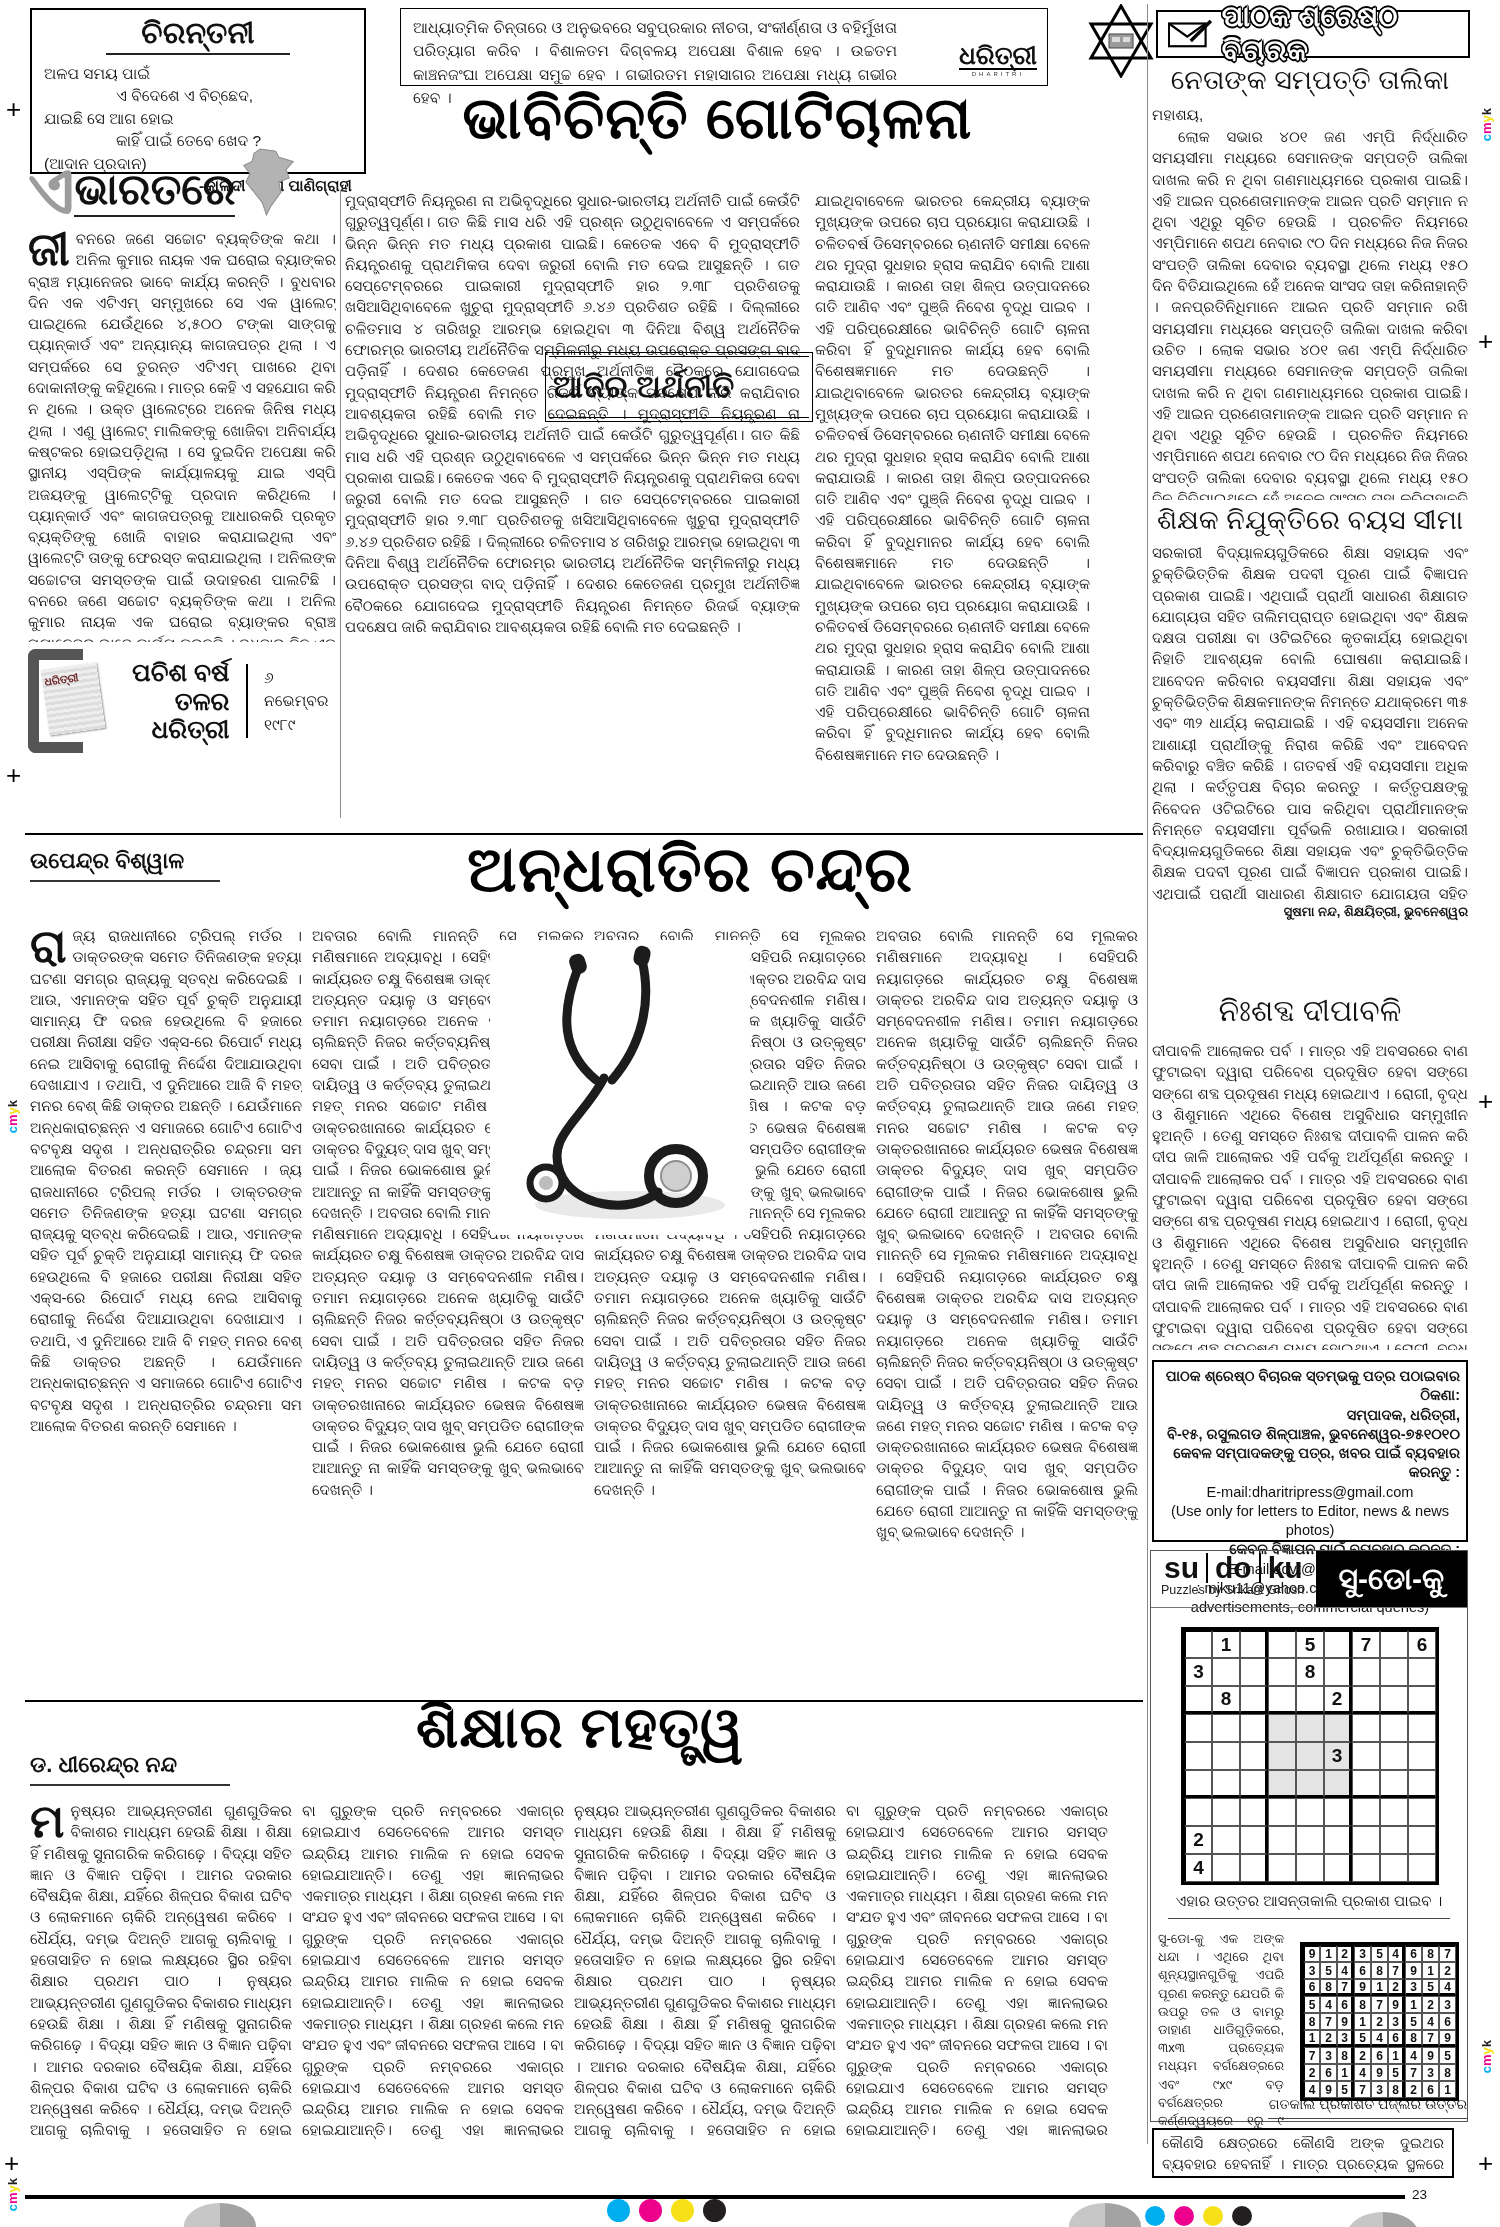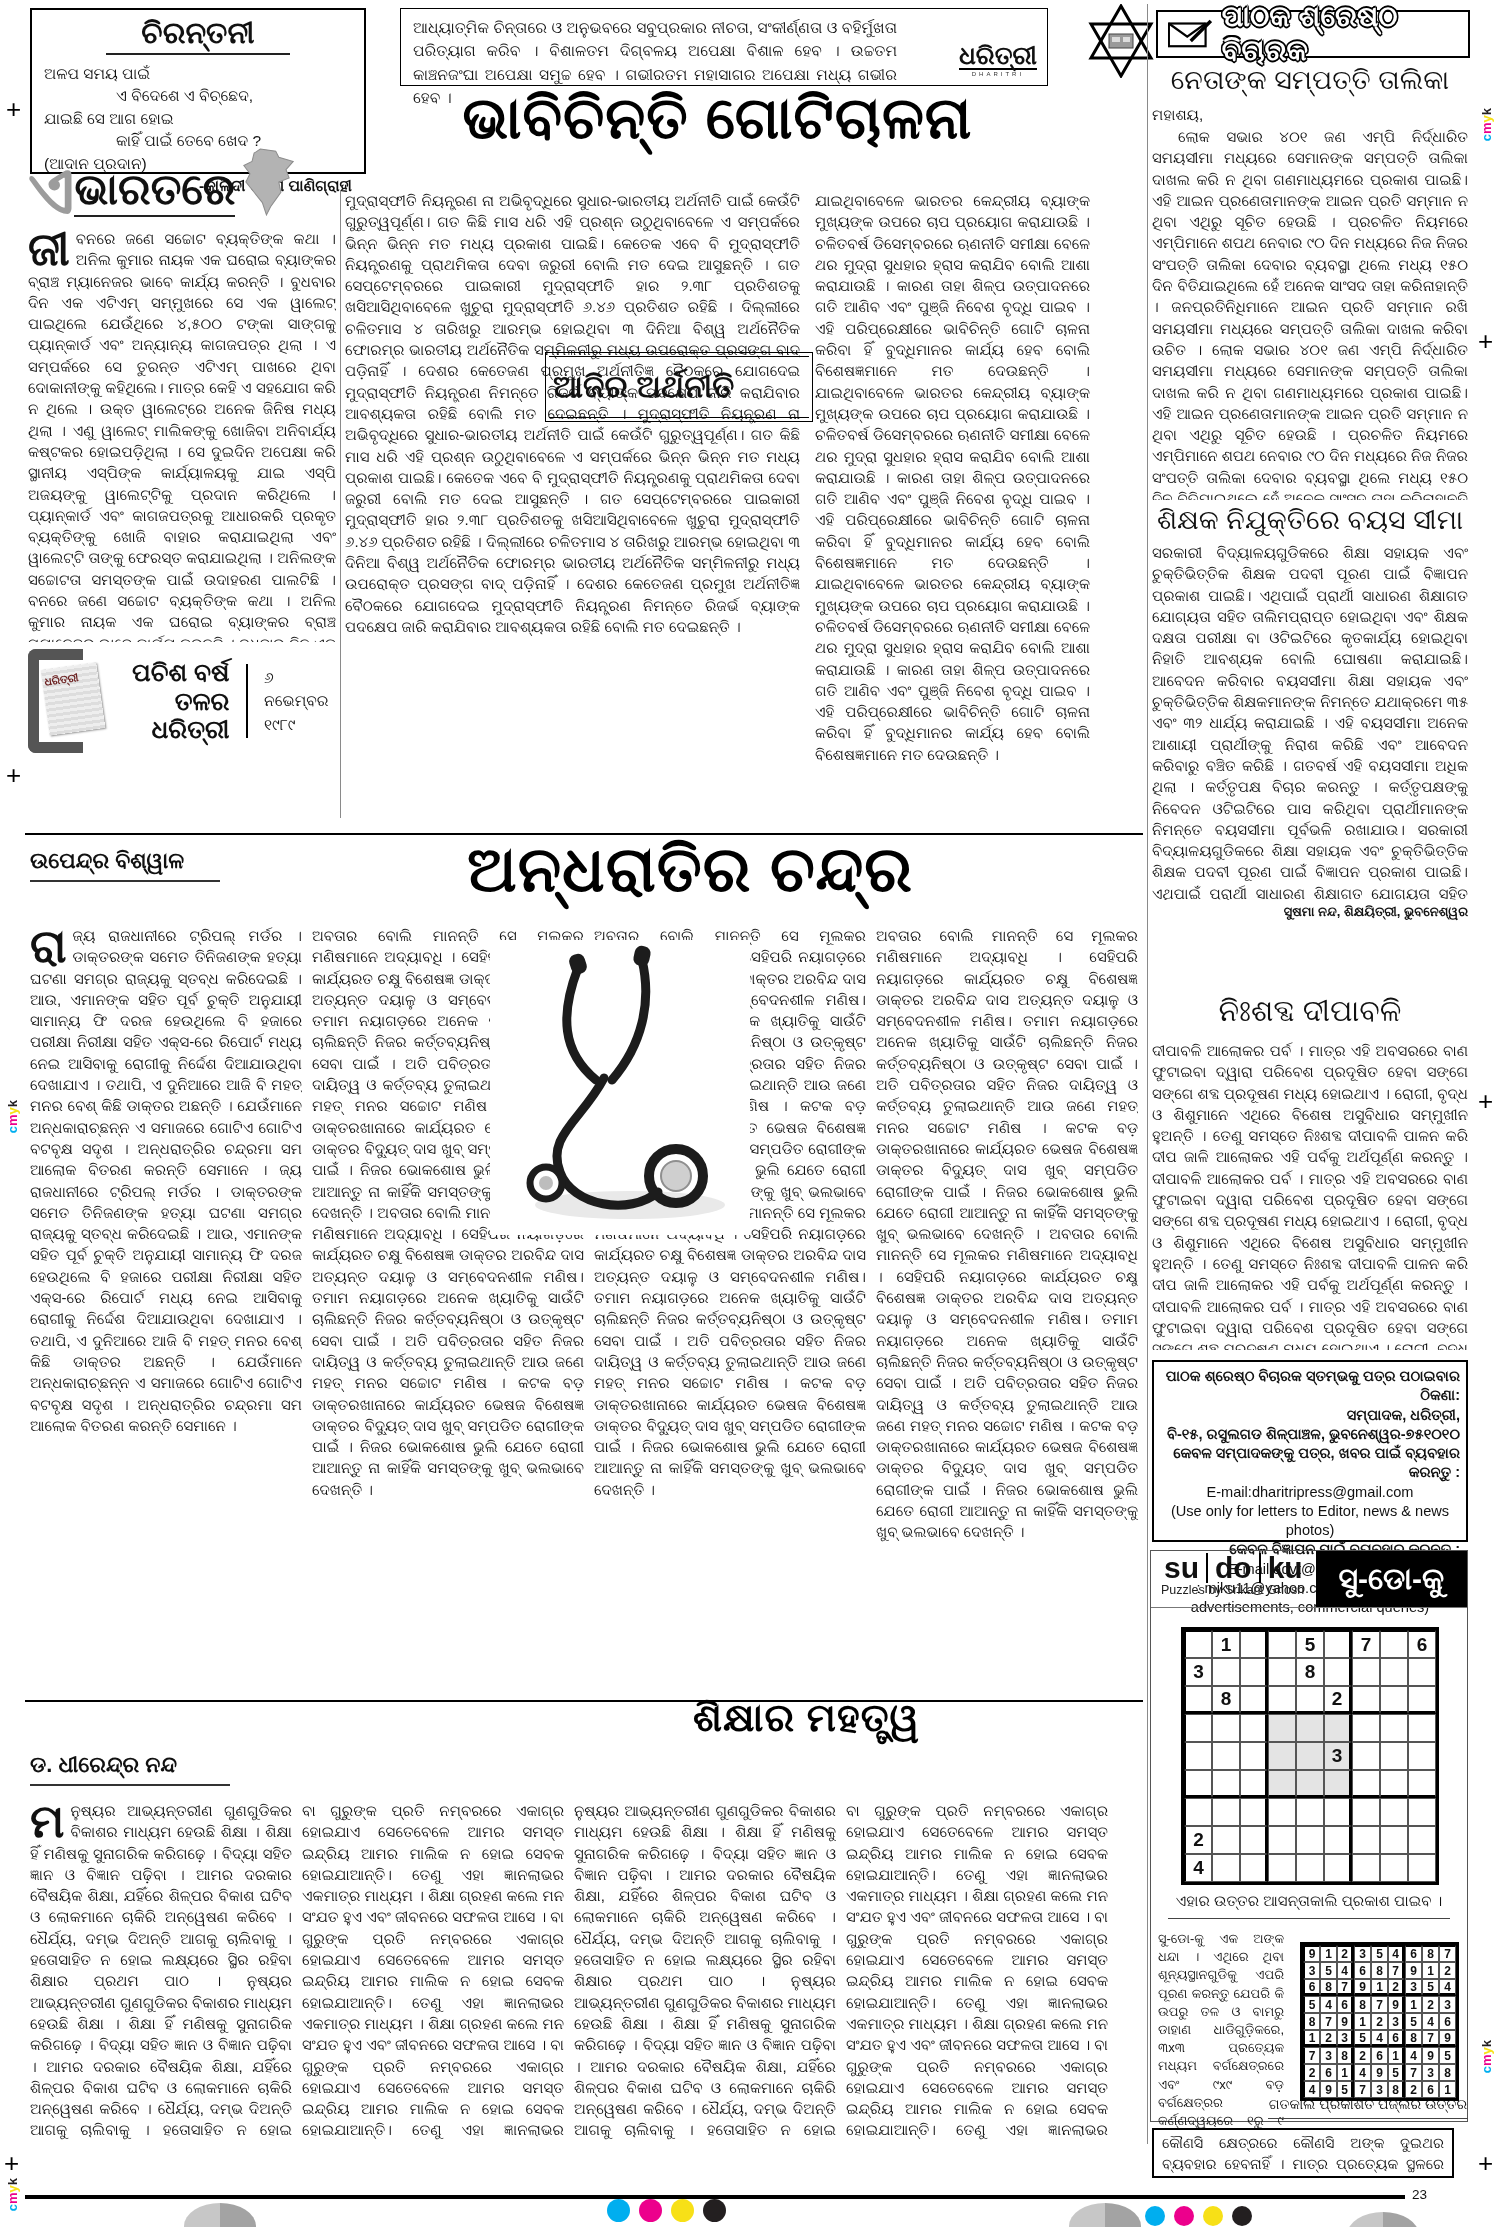--- a/index.html
+++ b/index.html
@@ -388,21 +388,21 @@
       <path d="M114,138 C92,180 56,196 70,232 C82,266 140,276 168,252" fill="none" stroke="#1c1c1c" stroke-width="9" stroke-linecap="round"></path>
       <circle cx="186" cy="236" r="27" fill="none" stroke="#1c1c1c" stroke-width="10"></circle>
       <circle cx="186" cy="236" r="15" fill="#cfcfcf" stroke="#8f8f8f" stroke-width="2"></circle>
       <circle cx="56" cy="243" r="16" fill="none" stroke="#1c1c1c" stroke-width="7"></circle>
       <circle cx="56" cy="243" r="7" fill="#bdbdbd"></circle>
     </svg>
   </div>
 
   <div class="abs rule-h" style="left:25px;top:1700px;width:1118px;height:2px;"></div>
   <div class="abs byline" style="left:30px;top:1752px;min-width:200px;">ଡ. ଧୀରେନ୍ଦ୍ର ନନ୍ଦ</div>
-  <div class="abs headline" style="left:240px;top:1698px;width:680px;font-size:39px;text-align:right;">ଶିକ୍ଷାର ମହତ୍ତ୍ୱ</div>
+  <div class="abs headline" style="left:240px;top:1698px;width:680px;font-size:57px;">ଶିକ୍ଷାର ମହତ୍ତ୍ୱ</div>
 
   <div class="abs body-text" style="left:30px;top:1800px;width:262px;height:342px;">
     <span class="dropcap">ମ</span><span>ନୁଷ୍ୟର ଆଭ୍ୟନ୍ତରୀଣ ଗୁଣଗୁଡିକର ବିକାଶର ମାଧ୍ୟମ ହେଉଛି ଶିକ୍ଷା । ଶିକ୍ଷା ହିଁ ମଣିଷକୁ ସୁନାଗରିକ କରିଗଢ଼େ । ବିଦ୍ୟା ସହିତ ଜ୍ଞାନ ଓ ବିଜ୍ଞାନ ପଢ଼ିବା । ଆମର ଦରକାର ବୈଷୟିକ ଶିକ୍ଷା, ଯହିଁରେ ଶିଳ୍ପର ବିକାଶ ଘଟିବ ଓ ଲୋକମାନେ ଚାକିରି ଅନ୍ୱେଷଣ କରିବେ । ଧୈର୍ଯ୍ୟ, ଦମ୍ଭ ଦିଅନ୍ତି ଆଗକୁ ଚାଲିବାକୁ । ହତୋସାହିତ ନ ହୋଇ ଲକ୍ଷ୍ୟରେ ସ୍ଥିର ରହିବା ଶିକ୍ଷାର ପ୍ରଥମ ପାଠ । ନୁଷ୍ୟର ଆଭ୍ୟନ୍ତରୀଣ ଗୁଣଗୁଡିକର ବିକାଶର ମାଧ୍ୟମ ହେଉଛି ଶିକ୍ଷା । ଶିକ୍ଷା ହିଁ ମଣିଷକୁ ସୁନାଗରିକ କରିଗଢ଼େ । ବିଦ୍ୟା ସହିତ ଜ୍ଞାନ ଓ ବିଜ୍ଞାନ ପଢ଼ିବା । ଆମର ଦରକାର ବୈଷୟିକ ଶିକ୍ଷା, ଯହିଁରେ ଶିଳ୍ପର ବିକାଶ ଘଟିବ ଓ ଲୋକମାନେ ଚାକିରି ଅନ୍ୱେଷଣ କରିବେ । ଧୈର୍ଯ୍ୟ, ଦମ୍ଭ ଦିଅନ୍ତି ଆଗକୁ ଚାଲିବାକୁ । ହତୋସାହିତ ନ ହୋଇ ଲକ୍ଷ୍ୟରେ ସ୍ଥିର ରହିବା ଶିକ୍ଷାର ପ୍ରଥମ ପାଠ ।</span>
   </div>
   <div class="abs body-text" style="left:302px;top:1800px;width:262px;height:342px;">ବା ଗୁରୁଙ୍କ ପ୍ରତି ନମ୍ବରରେ ଏକାଗ୍ର ହୋଇଯାଏ ସେତେବେଳେ ଆମର ସମସ୍ତ ଇନ୍ଦ୍ରିୟ ଆମର ମାଲିକ ନ ହୋଇ ସେବକ ହୋଇଯାଆନ୍ତି। ତେଣୁ ଏହା ଜ୍ଞାନଲାଭର ଏକମାତ୍ର ମାଧ୍ୟମ । ଶିକ୍ଷା ଗ୍ରହଣ କଲେ ମନ ସଂଯତ ହୁଏ ଏବଂ ଜୀବନରେ ସଫଳତା ଆସେ । ବା ଗୁରୁଙ୍କ ପ୍ରତି ନମ୍ବରରେ ଏକାଗ୍ର ହୋଇଯାଏ ସେତେବେଳେ ଆମର ସମସ୍ତ ଇନ୍ଦ୍ରିୟ ଆମର ମାଲିକ ନ ହୋଇ ସେବକ ହୋଇଯାଆନ୍ତି। ତେଣୁ ଏହା ଜ୍ଞାନଲାଭର ଏକମାତ୍ର ମାଧ୍ୟମ । ଶିକ୍ଷା ଗ୍ରହଣ କଲେ ମନ ସଂଯତ ହୁଏ ଏବଂ ଜୀବନରେ ସଫଳତା ଆସେ । ବା ଗୁରୁଙ୍କ ପ୍ରତି ନମ୍ବରରେ ଏକାଗ୍ର ହୋଇଯାଏ ସେତେବେଳେ ଆମର ସମସ୍ତ ଇନ୍ଦ୍ରିୟ ଆମର ମାଲିକ ନ ହୋଇ ସେବକ ହୋଇଯାଆନ୍ତି। ତେଣୁ ଏହା ଜ୍ଞାନଲାଭର ଏକମାତ୍ର ମାଧ୍ୟମ । ଶିକ୍ଷା ଗ୍ରହଣ କଲେ ମନ ସଂଯତ ହୁଏ ଏବଂ ଜୀବନରେ ସଫଳତା ଆସେ ।</div>
   <div class="abs body-text" style="left:574px;top:1800px;width:262px;height:342px;">ନୁଷ୍ୟର ଆଭ୍ୟନ୍ତରୀଣ ଗୁଣଗୁଡିକର ବିକାଶର ମାଧ୍ୟମ ହେଉଛି ଶିକ୍ଷା । ଶିକ୍ଷା ହିଁ ମଣିଷକୁ ସୁନାଗରିକ କରିଗଢ଼େ । ବିଦ୍ୟା ସହିତ ଜ୍ଞାନ ଓ ବିଜ୍ଞାନ ପଢ଼ିବା । ଆମର ଦରକାର ବୈଷୟିକ ଶିକ୍ଷା, ଯହିଁରେ ଶିଳ୍ପର ବିକାଶ ଘଟିବ ଓ ଲୋକମାନେ ଚାକିରି ଅନ୍ୱେଷଣ କରିବେ । ଧୈର୍ଯ୍ୟ, ଦମ୍ଭ ଦିଅନ୍ତି ଆଗକୁ ଚାଲିବାକୁ । ହତୋସାହିତ ନ ହୋଇ ଲକ୍ଷ୍ୟରେ ସ୍ଥିର ରହିବା ଶିକ୍ଷାର ପ୍ରଥମ ପାଠ । ନୁଷ୍ୟର ଆଭ୍ୟନ୍ତରୀଣ ଗୁଣଗୁଡିକର ବିକାଶର ମାଧ୍ୟମ ହେଉଛି ଶିକ୍ଷା । ଶିକ୍ଷା ହିଁ ମଣିଷକୁ ସୁନାଗରିକ କରିଗଢ଼େ । ବିଦ୍ୟା ସହିତ ଜ୍ଞାନ ଓ ବିଜ୍ଞାନ ପଢ଼ିବା । ଆମର ଦରକାର ବୈଷୟିକ ଶିକ୍ଷା, ଯହିଁରେ ଶିଳ୍ପର ବିକାଶ ଘଟିବ ଓ ଲୋକମାନେ ଚାକିରି ଅନ୍ୱେଷଣ କରିବେ । ଧୈର୍ଯ୍ୟ, ଦମ୍ଭ ଦିଅନ୍ତି ଆଗକୁ ଚାଲିବାକୁ । ହତୋସାହିତ ନ ହୋଇ ଲକ୍ଷ୍ୟରେ ସ୍ଥିର ରହିବା ଶିକ୍ଷାର ପ୍ରଥମ ପାଠ ।</div>
   <div class="abs body-text" style="left:846px;top:1800px;width:262px;height:342px;">ବା ଗୁରୁଙ୍କ ପ୍ରତି ନମ୍ବରରେ ଏକାଗ୍ର ହୋଇଯାଏ ସେତେବେଳେ ଆମର ସମସ୍ତ ଇନ୍ଦ୍ରିୟ ଆମର ମାଲିକ ନ ହୋଇ ସେବକ ହୋଇଯାଆନ୍ତି। ତେଣୁ ଏହା ଜ୍ଞାନଲାଭର ଏକମାତ୍ର ମାଧ୍ୟମ । ଶିକ୍ଷା ଗ୍ରହଣ କଲେ ମନ ସଂଯତ ହୁଏ ଏବଂ ଜୀବନରେ ସଫଳତା ଆସେ । ବା ଗୁରୁଙ୍କ ପ୍ରତି ନମ୍ବରରେ ଏକାଗ୍ର ହୋଇଯାଏ ସେତେବେଳେ ଆମର ସମସ୍ତ ଇନ୍ଦ୍ରିୟ ଆମର ମାଲିକ ନ ହୋଇ ସେବକ ହୋଇଯାଆନ୍ତି। ତେଣୁ ଏହା ଜ୍ଞାନଲାଭର ଏକମାତ୍ର ମାଧ୍ୟମ । ଶିକ୍ଷା ଗ୍ରହଣ କଲେ ମନ ସଂଯତ ହୁଏ ଏବଂ ଜୀବନରେ ସଫଳତା ଆସେ । ବା ଗୁରୁଙ୍କ ପ୍ରତି ନମ୍ବରରେ ଏକାଗ୍ର ହୋଇଯାଏ ସେତେବେଳେ ଆମର ସମସ୍ତ ଇନ୍ଦ୍ରିୟ ଆମର ମାଲିକ ନ ହୋଇ ସେବକ ହୋଇଯାଆନ୍ତି। ତେଣୁ ଏହା ଜ୍ଞାନଲାଭର ଏକମାତ୍ର ମାଧ୍ୟମ । ଶିକ୍ଷା ଗ୍ରହଣ କଲେ ମନ ସଂଯତ ହୁଏ ଏବଂ ଜୀବନରେ ସଫଳତା ଆସେ ।</div>
 
   <div class="abs rule-h" style="left:25px;top:2195px;width:1380px;height:4px;"></div>
   <div class="abs" style="left:1412px;top:2187px;font-size:13.5px;">23</div>

